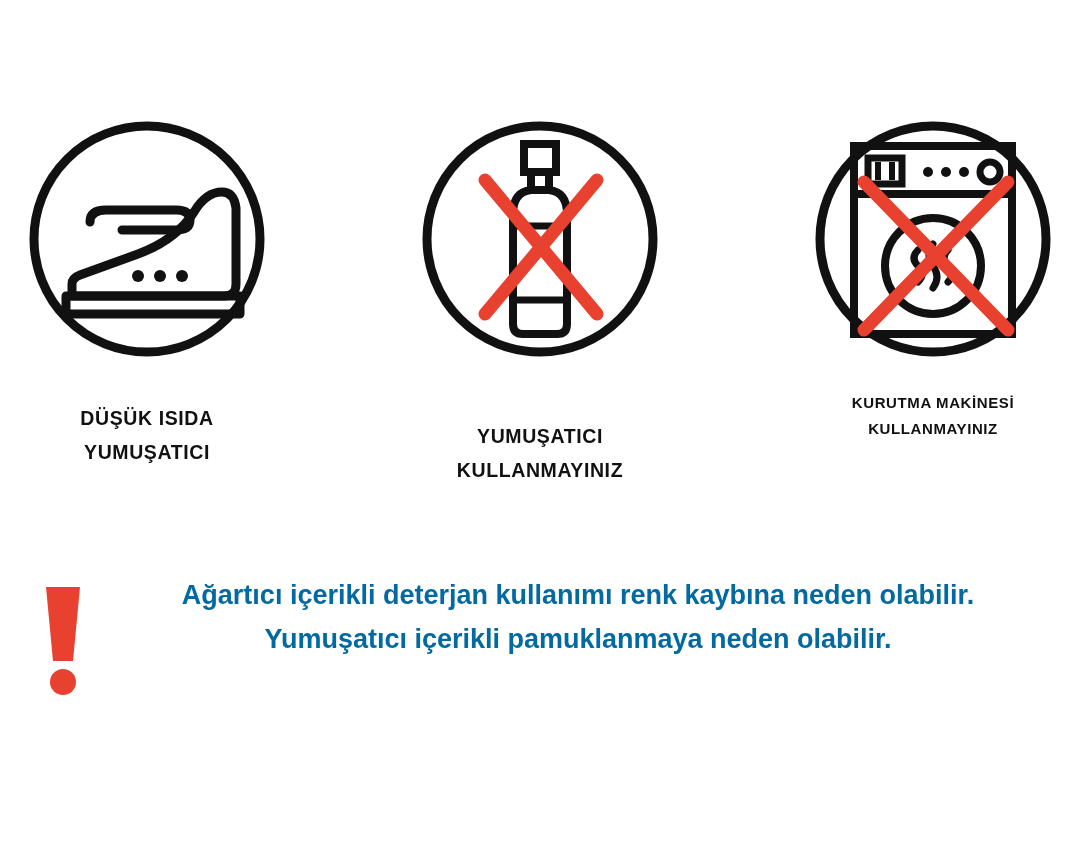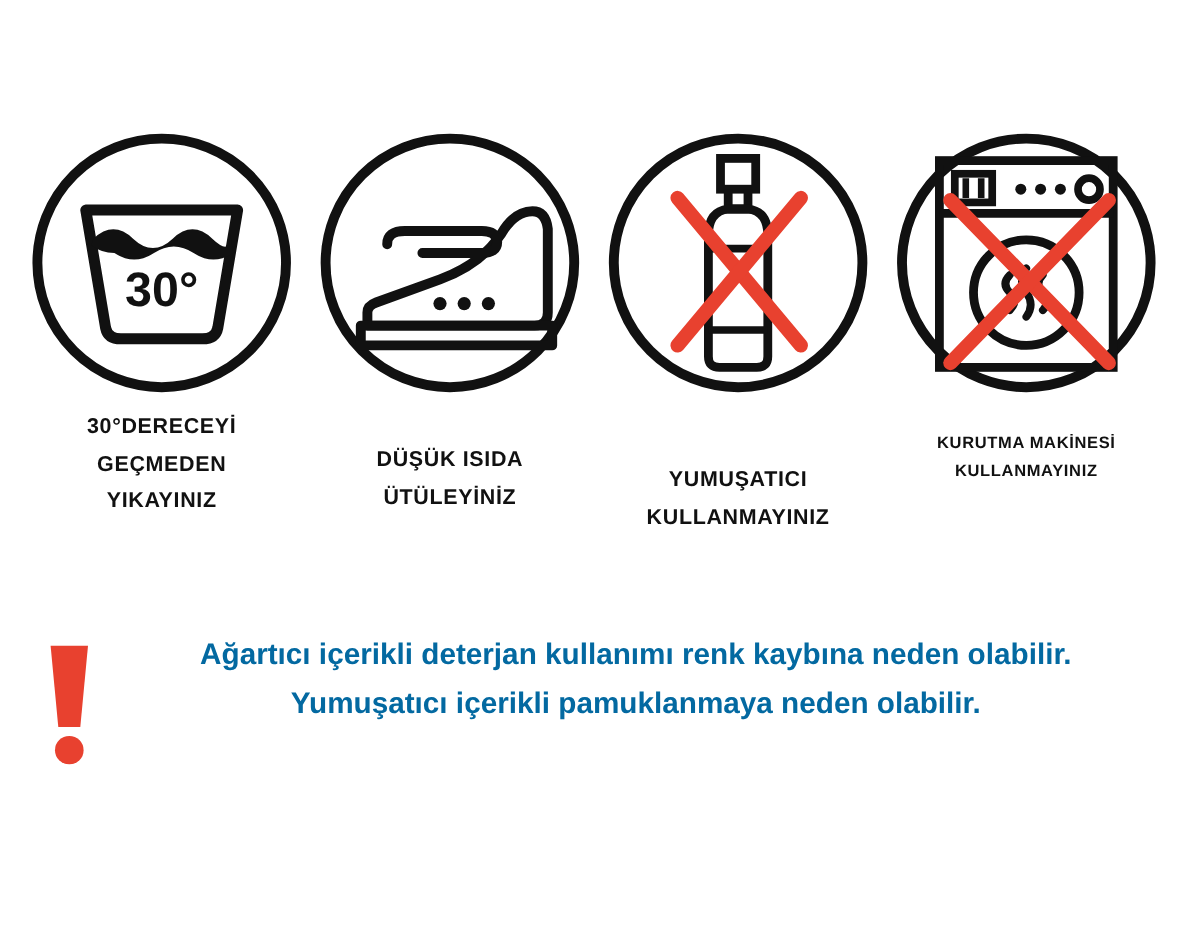--- a/index.html
+++ b/index.html
@@ -87,48 +87,37 @@
   .warning-text div { white-space: nowrap; }
   .warning-line-2 { margin-top: 2px; }
 </style>
 </head>
 <body>
 
 <div class="sheet">
 
   <div class="icon-row">
 
-    <div class="care-item item-0">
-      <svg class="care-icon" viewBox="0 0 242 242">
-        <circle cx="121" cy="121" r="113" fill="none" stroke="#111111" stroke-width="9"></circle>
-        <path d="M52 73 L190 73 L172 180 Q170 190 158 190 L84 190 Q72 190 70 180 Z" fill="none" stroke="#111111" stroke-width="10" stroke-linejoin="round"></path>
-        <path d="M59 99 Q77 82 95 99 T131 99 T167 99 T183 93 L186 112 Q168 124 150 112 T114 112 T78 112 Q66 112 57 105 Z" fill="#111111"></path>
-        <text x="121" y="160" text-anchor="middle" font-family="Liberation Sans, sans-serif" font-size="44" font-weight="bold" fill="#111111">30°</text>
-      </svg>
-      <div class="care-caption">30°DERECEYİ
-GEÇMEDEN
-YIKAYINIZ</div>
-    </div>
 
     <div class="care-item item-1">
       <svg class="care-icon" viewBox="0 0 242 242">
         <circle cx="121" cy="121" r="113" fill="none" stroke="#111111" stroke-width="9"></circle>
 
         <path d="M46 178 L46 166 Q46 160 54 157 L112 136 Q150 122 168 94 Q180 74 196 74 Q208 74 210 90 L210 166 Q210 178 198 178 Z" fill="none" stroke="#111111" stroke-width="9" stroke-linejoin="round"></path>
 
         <path d="M40 178 L214 178 L214 196 L40 196 Z" fill="none" stroke="#111111" stroke-width="9" stroke-linejoin="round"></path>
 
         <path d="M64 104 Q64 92 80 92 L150 92 Q164 92 164 102 Q164 112 150 112 L96 112" fill="none" stroke="#111111" stroke-width="9" stroke-linecap="round"></path>
 
         <circle cx="112" cy="158" r="6" fill="#111111"></circle>
         <circle cx="134" cy="158" r="6" fill="#111111"></circle>
         <circle cx="156" cy="158" r="6" fill="#111111"></circle>
       </svg>
       <div class="care-caption">DÜŞÜK ISIDA
-ÜTÜLEYİNİZ</div>
+YUMUŞATICI</div>
     </div>
 
     <div class="care-item item-2">
       <svg class="care-icon" viewBox="0 0 242 242">
         <circle cx="121" cy="121" r="113" fill="none" stroke="#111111" stroke-width="9"></circle>
 
         <rect x="105" y="26" width="32" height="28" fill="none" stroke="#111111" stroke-width="8"></rect>
 
         <path d="M112 54 L112 72 L130 72 L130 54" fill="none" stroke="#111111" stroke-width="8"></path>
 

